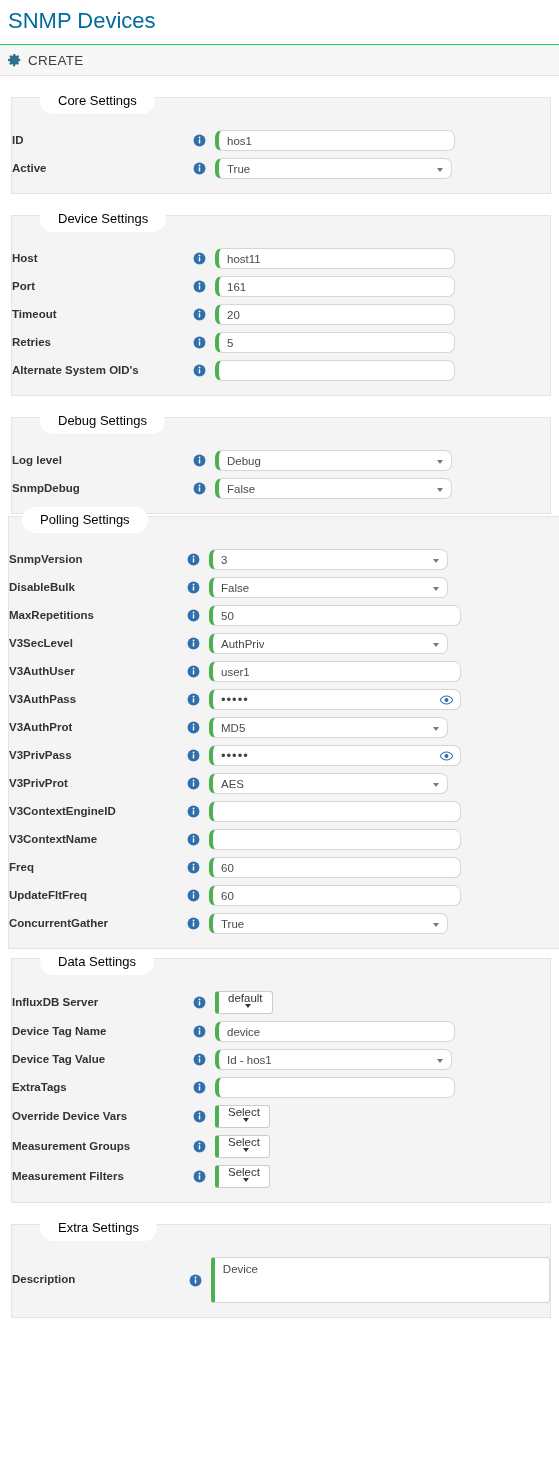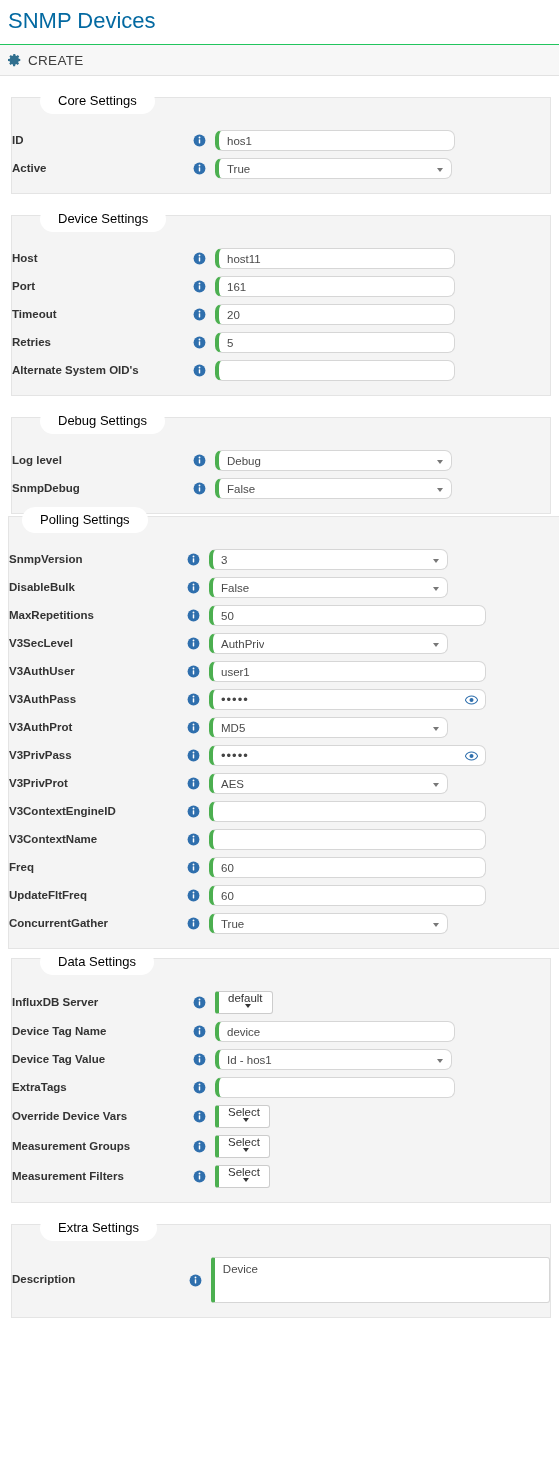--- a/index.html
+++ b/index.html
@@ -158,21 +158,21 @@
   
   
   .sec-a { margin: 9px 8px 0 11px; }
   .sec-a .row-label { width: 181px; }
   .sec-a .ctrl { width: 240px; }
   .sec-a .ctrl.select { width: 237px; }
 
   
   .sec-poll { margin: -10px 0 0 8px; border-right: none; }
   .sec-poll .row-label { width: 178px; }
-  .sec-poll .ctrl { width: 277px; }
+  .sec-poll .ctrl { width: 252px; }
   .sec-poll .ctrl.select { width: 239px; }
   .sec-poll .panel-legend { left: 13px; }
 
   .gap { height: 12px; }
 </style>
 </head>
 <body>
 
 <div class="page">
 

